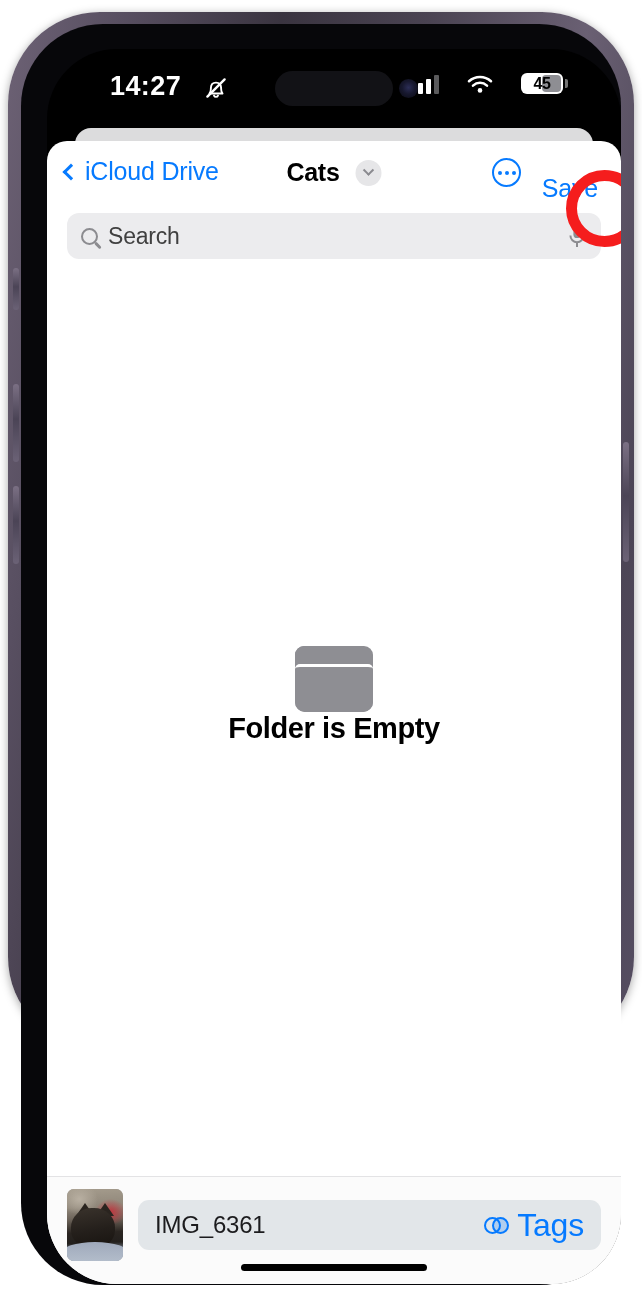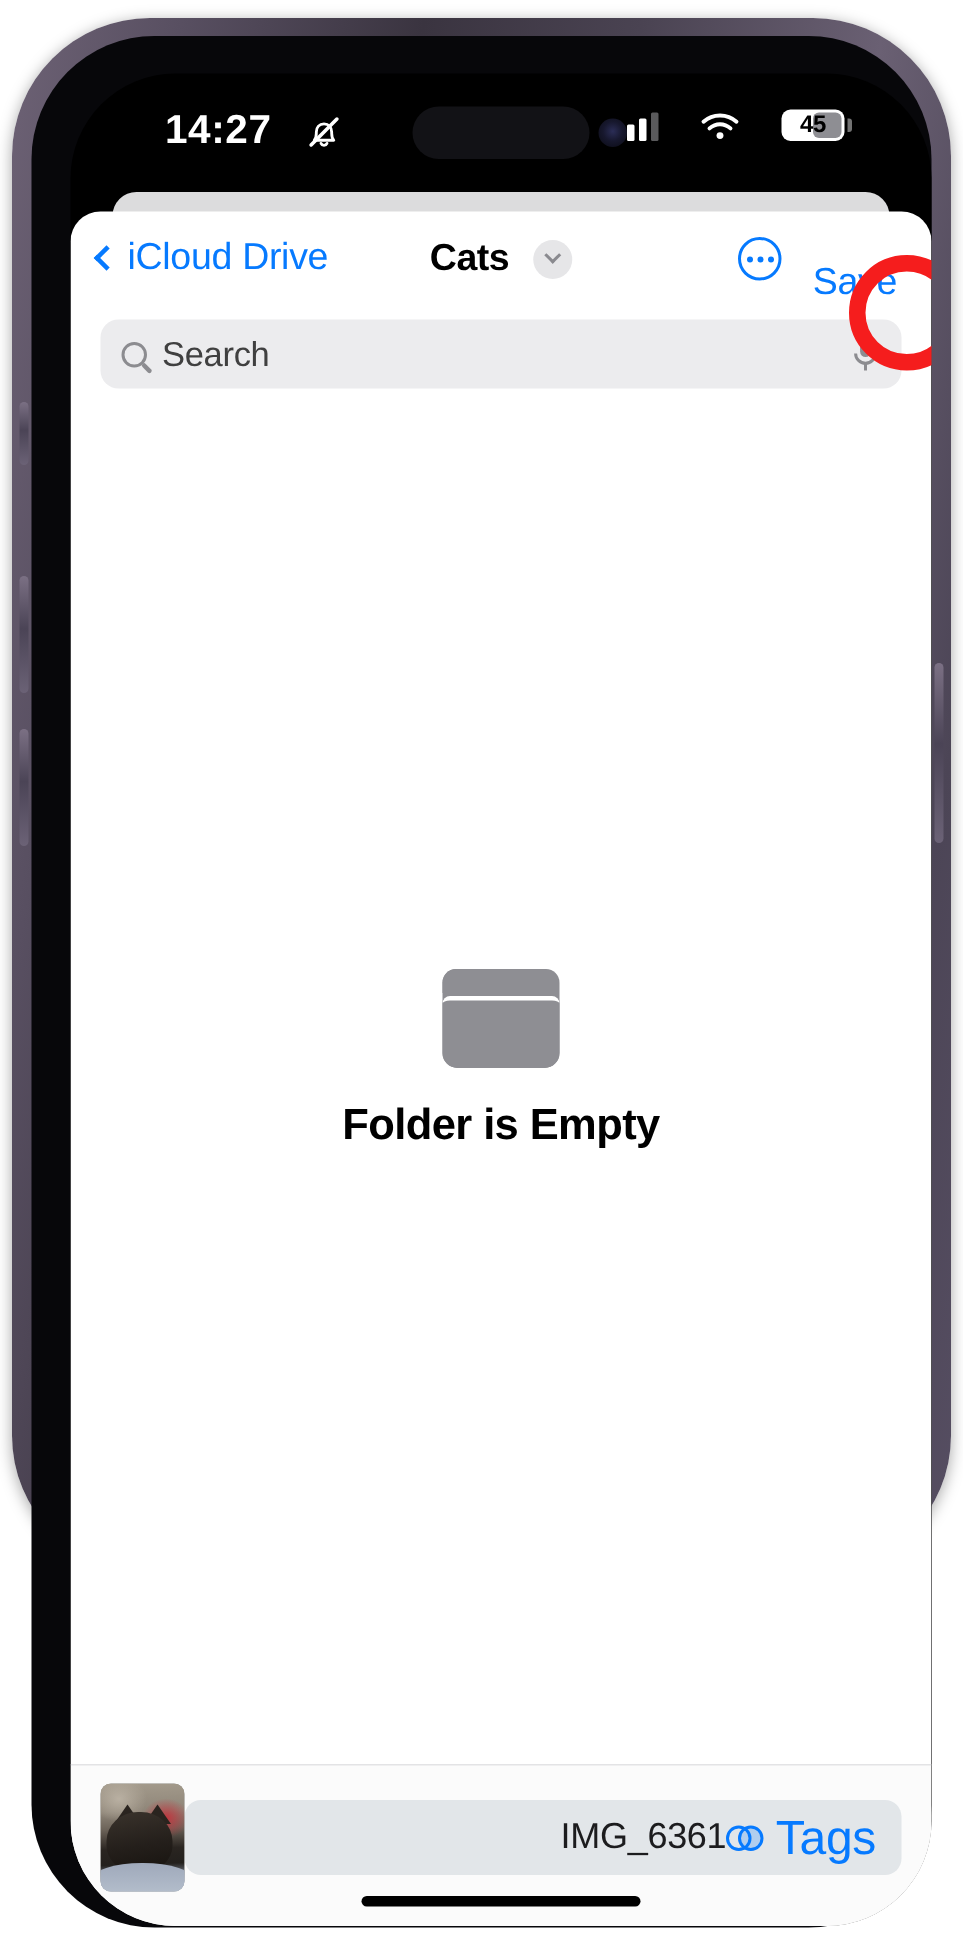--- a/index.html
+++ b/index.html
@@ -273,21 +273,20 @@
   }
 
   
   .empty {
     position: absolute;
     left: 0; right: 0;
     top: 505px;
     display: flex;
     flex-direction: column;
     align-items: center;
-    gap: 22px;
   }
   .folder {
     position: relative;
     width: 78px; height: 66px;
   }
   .folder-back {
     position: absolute;
     left: 0; top: 0;
     width: 78px; height: 66px;
     border-radius: 9px 9px 10px 10px;
@@ -320,22 +319,22 @@
     position: absolute;
     left: 0; right: 0;
     bottom: 0;
     height: 108px;
     background: #fbfbfb;
     border-top: 1px solid #e3e3e5;
   }
   .bb-row {
     display: flex;
     align-items: center;
+    gap: 15px;
     padding: 12px 20px 0 20px;
-    text-align: right;
   }
   .thumb {
     width: 56px; height: 72px;
     border-radius: 7px;
     flex: 0 0 auto;
     overflow: hidden;
     background: #9a9a96;
     position: relative;
   }
   .thumb .t-bg {

